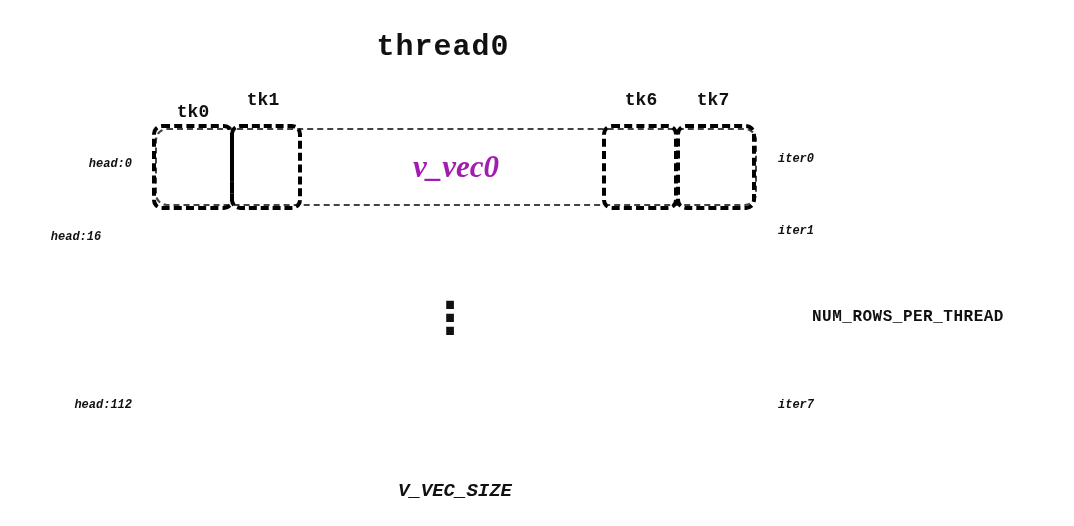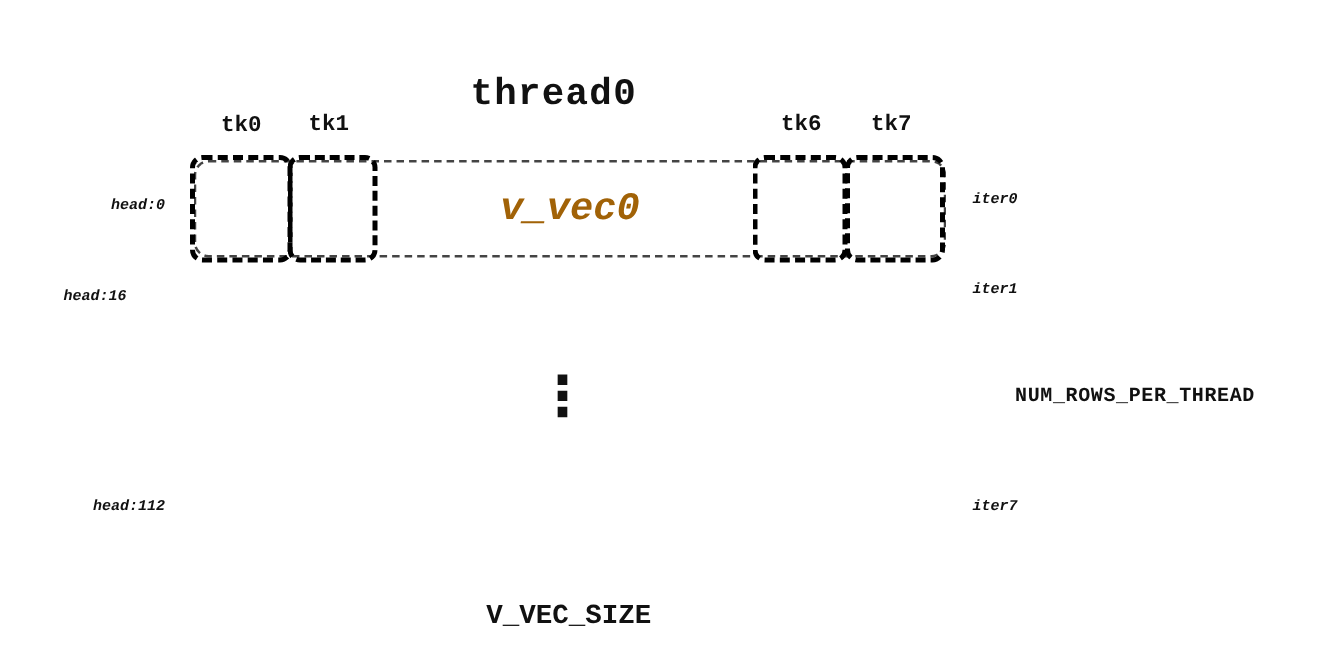--- a/index.html
+++ b/index.html
@@ -17,41 +17,40 @@
   .mono-b {
     font-family: "Liberation Mono", "DejaVu Sans Mono", monospace;
     font-weight: bold;
     color: #111111;
     white-space: nowrap;
   }
   .title {
     font-size: 30px;
     letter-spacing: 1px;
     text-align: center;
-    margin-top: 29px;
   }
   .tick {
     font-size: 18px;
     text-align: center;
     width: 70px;
   }
   .row-box {
     border: 2px dashed #444444;
     border-radius: 12px;
     background: transparent;
     display: flex;
     align-items: center;
     justify-content: center;
   }
   .vec-label {
-    font-family: Liberation Mono, monospace;
+    font-family: Liberation Serif, serif;
     font-weight: bold;
     font-style: italic;
     font-size: 31px;
-    color: #a16207;
+    color: #a21caf;
     white-space: nowrap;
     text-align: right;
   }
   .tk-box {
     border: 4px dashed #000000;
     border-radius: 10px;
     background: transparent;
   }
   .side-label {
     font-size: 12px;
@@ -69,32 +68,33 @@
     line-height: 1;
     color: #111111;
     text-align: center;
   }
   .annot {
     font-size: 16px;
     letter-spacing: 0.5px;
     white-space: nowrap;
   }
   .bottom-label {
-    font-size: 22px;
+    font-size: 19px;
     text-align: center;
+    font-style: italic;
   }
 </style>
 </head>
 <body>
 
 <div class="canvas">
 
   <div class="abs mono-b title" style="left:333px; top:30px; width:220px;">thread0</div>
 
-  <div class="abs mono-b tick" style="left:158px; top:91px;">tk0</div>
+  <div class="abs mono-b tick" style="left:158px; top:102px;">tk0</div>
   <div class="abs mono-b tick" style="left:228px; top:90px;">tk1</div>
   <div class="abs mono-b tick" style="left:606px; top:90px;">tk6</div>
   <div class="abs mono-b tick" style="left:678px; top:90px;">tk7</div>
 
   <div class="abs row-box" style="left:155px; top:128px; width:602px; height:78px;">
     <span class="vec-label">v_vec0</span>
   </div>
 
   <div class="abs tk-box" style="left:152px; top:124px; width:82px; height:86px;"></div>
   <div class="abs tk-box" style="left:230px; top:124px; width:72px; height:86px;"></div>

